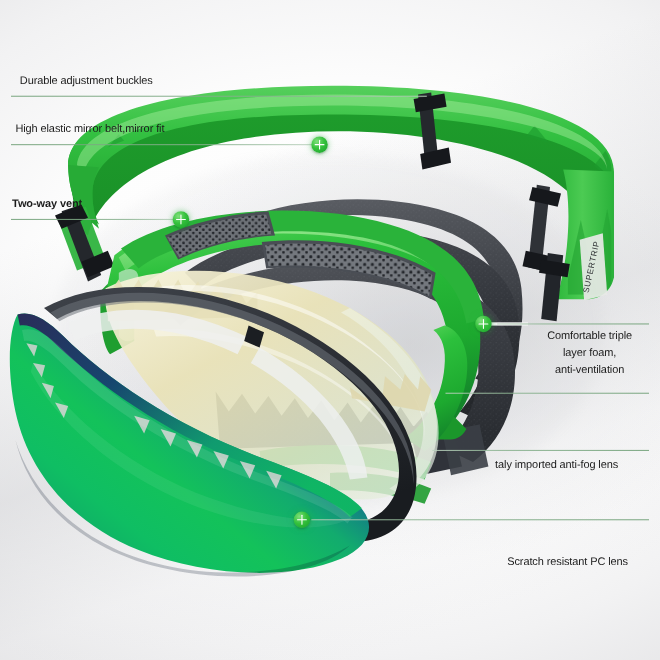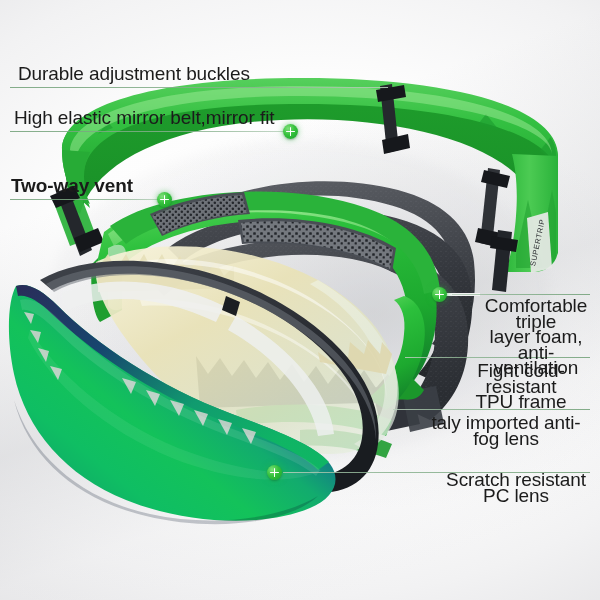--- a/index.html
+++ b/index.html
@@ -25,21 +25,21 @@
   .bgband2{
     position:absolute;left:-5%;top:18%;width:112%;height:68%;
     background:radial-gradient(58% 62% at 60% 50%, rgba(188,190,194,0.42) 0%, rgba(214,215,218,0.22) 45%, rgba(255,255,255,0) 78%);
     pointer-events:none;
   }
 
   
   .label{
     position:absolute;
     color:#1b1b1b;
-    font-size:19px;
+    font-size:10px;
     line-height:15.5px;
     letter-spacing:-0.1px;
     white-space:pre-line;
     font-weight:400;
   }
   .label.left{text-align:left;}
   .label.right{text-align:center;}
 
   .lline{
     position:absolute;
@@ -445,19 +445,17 @@
   <div class="label left" style="left:18px;top:66px;">Durable adjustment buckles</div>
 
   <div class="label left" style="left:14px;top:110px;">High elastic mirror belt,mirror fit</div>
 
   <div class="label left" style="left:11px;top:178px;font-weight:bold;">Two-way vent</div>
 
   <div class="label right" style="left:480px;top:298px;width:112px;">Comfortable triple
 layer foam,
 anti-ventilation</div>
 
-  <div class="label right" style="left:450px;top:363px;width:142px;">Fight cold-resistant
-TPU frame</div>
 
   <div class="label right" style="left:420px;top:415px;width:172px;">taly imported anti-fog lens</div>
 
-  <div class="label right" style="left:440px;top:472px;width:152px;">Scratch resistant PC lens</div>
+  <div class="label right" style="left:440px;top:504px;width:152px;">Scratch resistant PC lens</div>
 </div>
 
 </body></html>

